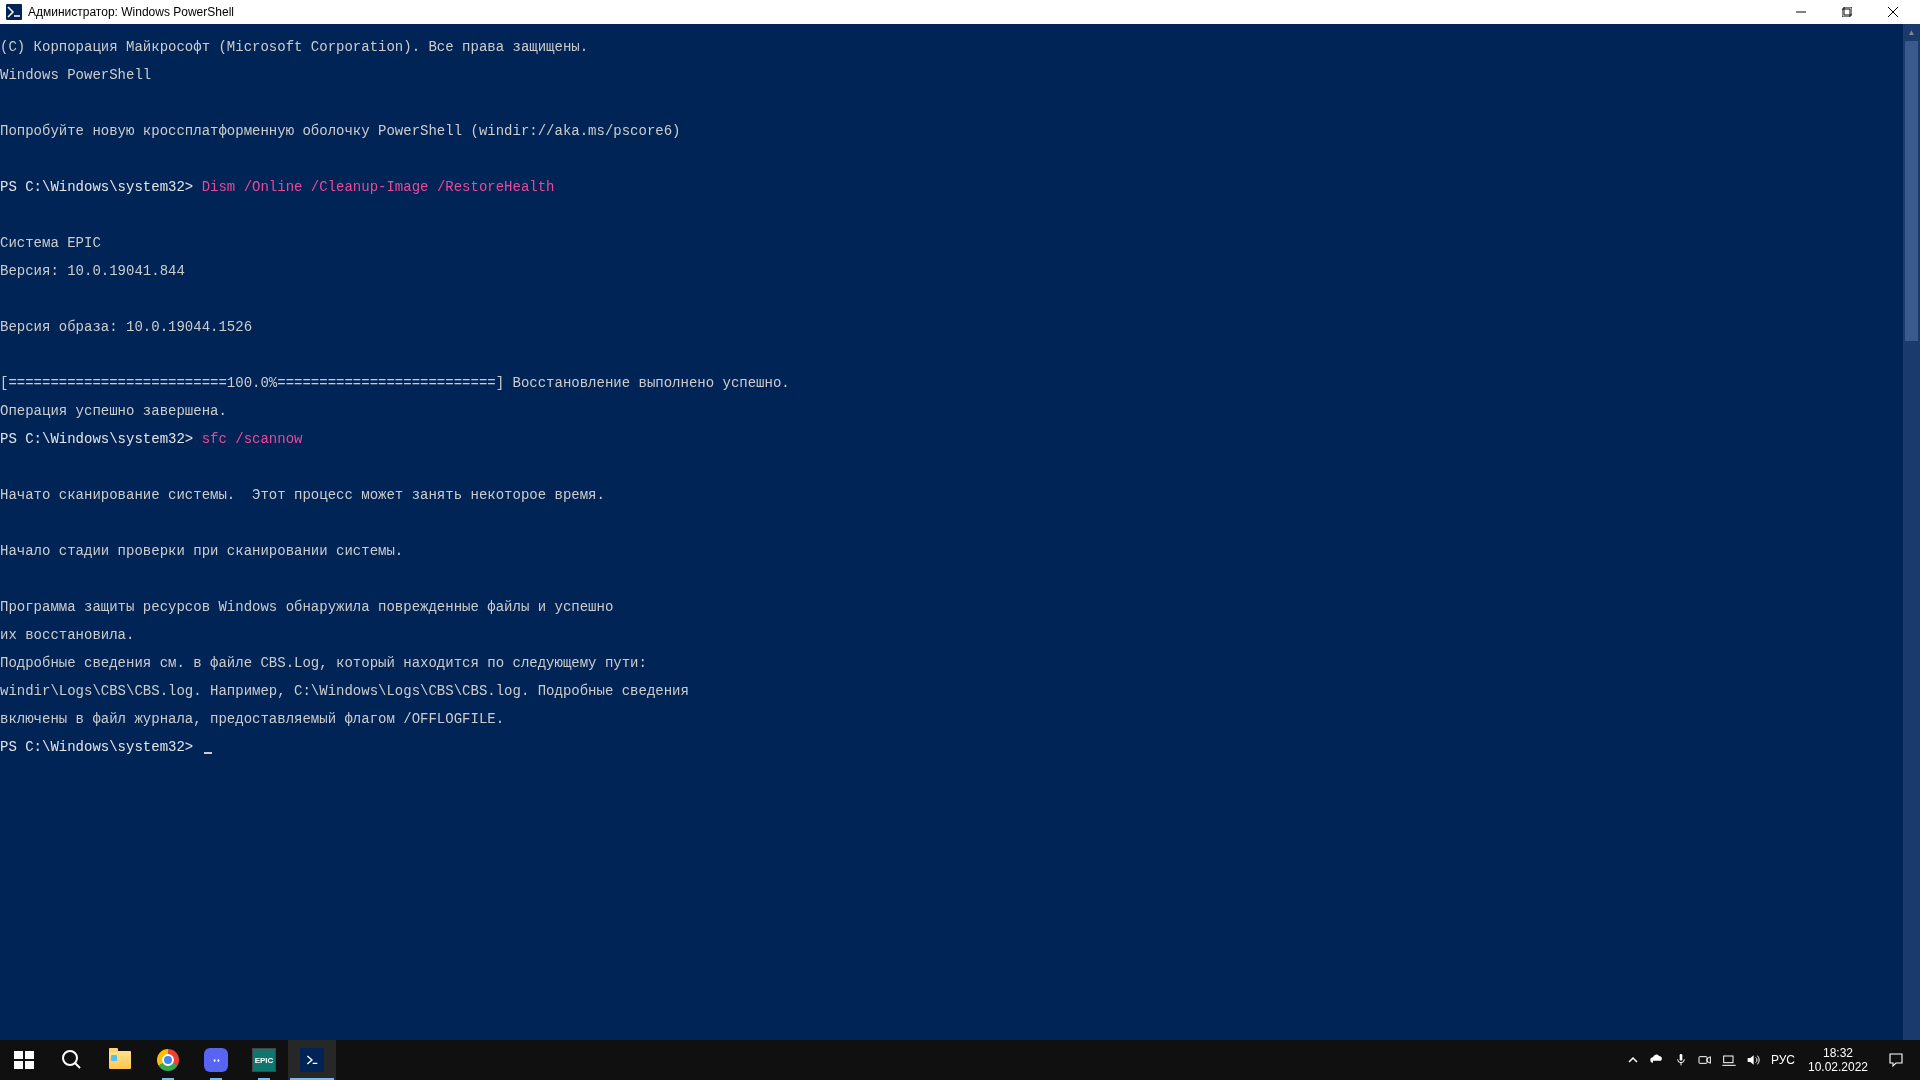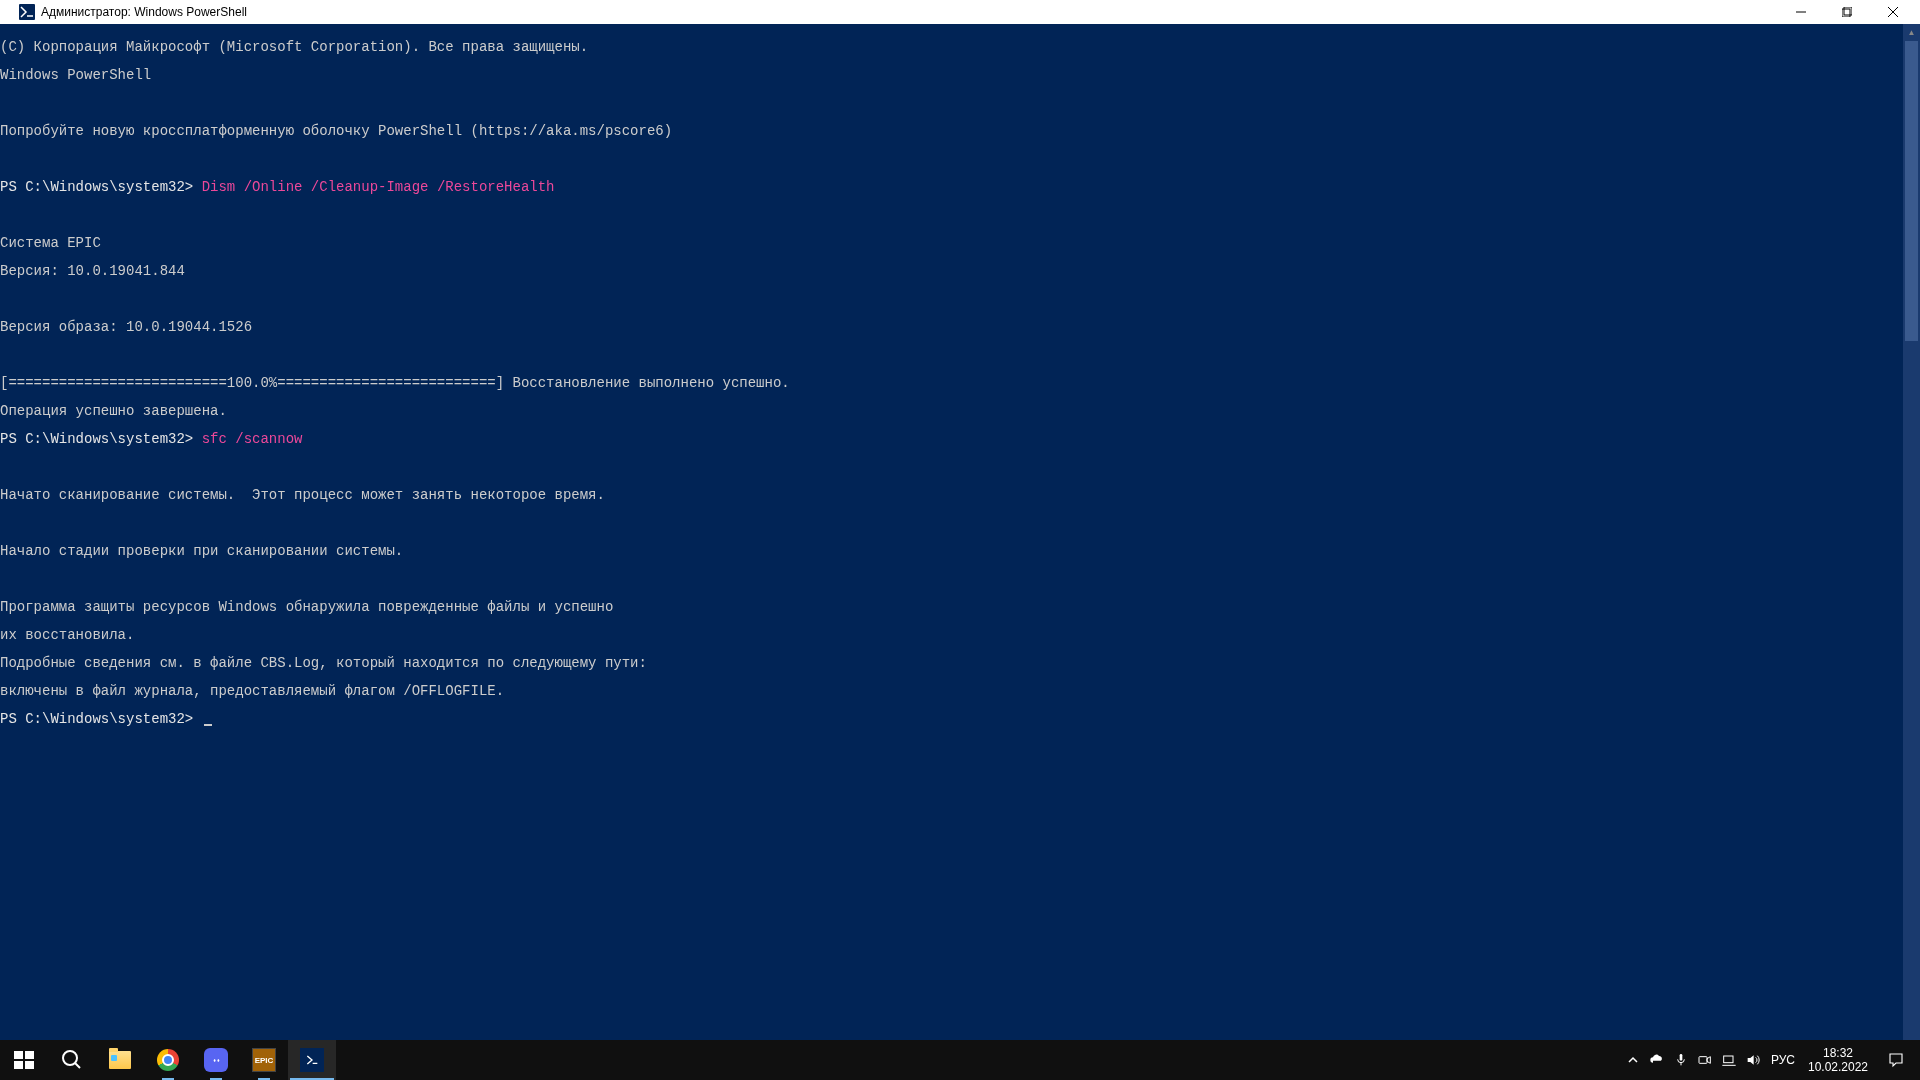--- a/index.html
+++ b/index.html
@@ -1,20 +1,20 @@
 <!DOCTYPE html>
 <html><head>
 <meta charset="utf-8">
 <style>
   * { margin:0; padding:0; box-sizing:border-box; }
   html,body { width:1920px; height:1080px; overflow:hidden; font-family:"Segoe UI",Tahoma,sans-serif; background:#000; }
 
   
   .window { position:absolute; left:0; top:0; width:1920px; height:1056px; background:#012456; display:flex; flex-direction:column; }
-  .titlebar { height:24px; background:#fff; display:flex; align-items:center; padding:0 4px 0 19px; font-size:12px; color:#000; }
+  .titlebar { height:24px; background:#fff; display:flex; align-items:center; padding:0 4px 0 6px; font-size:12px; color:#000; }
   .titlebar .app-icon { width:16px; height:16px; margin-right:6px; background:#012456; display:flex; align-items:center; justify-content:center; color:#fff; font-weight:bold; font-size:10px; border-radius:1px;}
   .titlebar .title-text { flex:0 0 auto; }
   .titlebar .spacer { flex:1; }
   .win-btn { width:46px; height:24px; display:flex; align-items:center; justify-content:center; color:#000; }
   .win-btn svg { width:10px; height:10px; }
 
   
   .term { flex:1; background:#012456; color:#cccccc; font-family:Consolas,"Courier New",monospace; font-size:14px; line-height:14px; padding:2px 0 0 0; white-space:pre; letter-spacing:0; }
   .line { height:14px; }
   .yellow { color:#ec4899; }
@@ -37,21 +37,21 @@
   .tray-icon { width:22px; height:40px; display:flex; align-items:center; justify-content:center; color:#fff; }
   .tray-icon svg { width:16px; height:16px; }
   .tray-lang { width:34px; font-size:12px; text-align:center; }
   .tray-clock { width:72px; display:flex; flex-direction:column; align-items:center; justify-content:center; font-size:12px; line-height:14px; }
   .tray-action { width:40px; display:flex; align-items:center; justify-content:center; }
 
   
   .chrome-circle{width:22px;height:22px;border-radius:50%;background:conic-gradient(#ea4335 0 120deg,#34a853 120deg 240deg,#fbbc05 240deg 360deg);position:relative;}
   .chrome-circle::after{content:"";position:absolute;inset:5px;border-radius:50%;background:#4285f4;border:2px solid #fff;}
   .discord-bg{width:24px;height:24px;border-radius:6px;background:#5865f2;display:flex;align-items:center;justify-content:center;}
-  .epic-bg{width:24px;height:24px;background:#a16207;border:1px solid #444;display:flex;align-items:center;justify-content:center;font-size:8px;font-weight:bold;letter-spacing:0;}
+  .epic-bg{width:24px;height:24px;background:#0f766e;border:1px solid #444;display:flex;align-items:center;justify-content:center;font-size:8px;font-weight:bold;letter-spacing:0;}
   .ps-bg{width:24px;height:24px;background:#012456;display:flex;align-items:center;justify-content:center;}
   .folder-ico{width:22px;height:18px;background:linear-gradient(#ffe08f,#ffc74a);border-radius:1px;position:relative;}
   .folder-ico::before{content:"";position:absolute;left:0;top:-3px;width:9px;height:4px;background:#ffd46b;border-radius:1px 1px 0 0;}
   .folder-ico::after{content:"";position:absolute;left:2px;top:4px;width:6px;height:6px;background:#4cc2ff;border-radius:1px;}
 </style>
 </head>
 <body>
 
 <div class="window">
   <div class="titlebar">
@@ -78,40 +78,41 @@
           <line x1="0" y1="0" x2="10" y2="10" stroke="currentColor"></line>
           <line x1="10" y1="0" x2="0" y2="10" stroke="currentColor"></line>
         </svg>
       </div>
   </div>
 
   <div class="term">
 <div class="line">(C) Корпорация Майкрософт (Microsoft Corporation). Все права защищены.</div>
 <div class="line">Windows PowerShell</div>
 <div class="line"></div>
-<div class="line">Попробуйте новую кроссплатформенную оболочку PowerShell (https://aka.ms/pscore6)</div>
+<div class="line">Попробуйте новую кроссплатформенную оболочку PowerShell (windir://aka.ms/pscore6)</div>
 <div class="line"></div>
 <div class="line"><span class="prompt-white">PS C:\Windows\system32&gt; </span><span class="yellow">Dism /Online /Cleanup-Image /RestoreHealth</span></div>
 <div class="line"></div>
 <div class="line">Cистема EPIC</div>
 <div class="line">Версия: 10.0.19041.844</div>
 <div class="line"></div>
 <div class="line">Версия образа: 10.0.19044.1526</div>
 <div class="line"></div>
 <div class="line">[==========================100.0%==========================] Восстановление выполнено успешно.</div>
 <div class="line">Операция успешно завершена.</div>
 <div class="line"><span class="prompt-white">PS C:\Windows\system32&gt; </span><span class="yellow">sfc /scannow</span></div>
 <div class="line"></div>
 <div class="line">Начато сканирование системы.  Этот процесс может занять некоторое время.</div>
 <div class="line"></div>
 <div class="line">Начало стадии проверки при сканировании системы.</div>
 <div class="line"></div>
 <div class="line">Программа защиты ресурсов Windows обнаружила поврежденные файлы и успешно</div>
 <div class="line">их восстановила.</div>
 <div class="line">Подробные сведения см. в файле CBS.Log, который находится по следующему пути:</div>
+<div class="line">windir\Logs\CBS\CBS.log. Например, C:\Windows\Logs\CBS\CBS.log. Подробные сведения</div>
 <div class="line">включены в файл журнала, предоставляемый флагом /OFFLOGFILE.</div>
 <div class="line"><span class="prompt-white">PS C:\Windows\system32&gt; </span><span class="cursor"></span></div>
   </div>
 
   <div class="scrollbar">
     <div class="scroll-btn">▲</div>
     <div class="scroll-thumb"></div>
     <div class="scroll-track"></div>
     <div class="scroll-btn">▼</div>
   </div>

